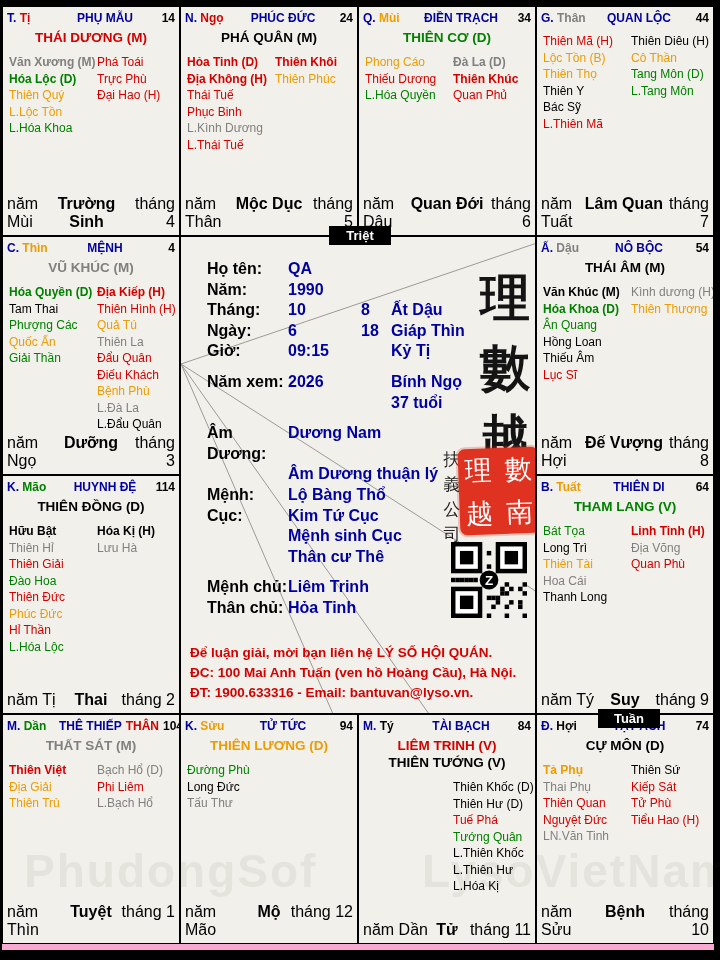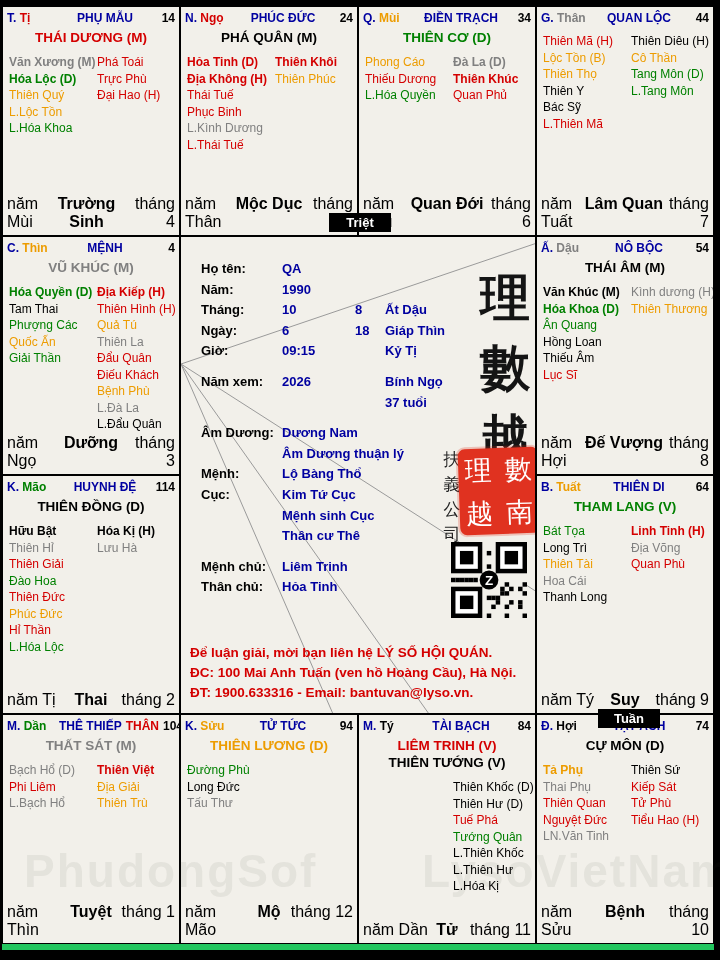--- a/index.html
+++ b/index.html
@@ -1,18 +1,18 @@
 <!DOCTYPE html>
 <html><head>
 <meta charset="utf-8">
 <style>
   html,body{margin:0;padding:0;}
   body{width:720px;height:960px;font-family:"Liberation Sans","DejaVu Sans",sans-serif;}
   .page{position:relative;width:720px;height:960px;background:#000;overflow:hidden;}
-  .board{position:absolute;left:2px;top:6px;width:712px;height:944px;background:#22c55e;
+  .board{position:absolute;left:2px;top:6px;width:712px;height:944px;background:#f9a8d4;
          display:grid;grid-template-columns:repeat(4,1fr);grid-template-rows:230px 239px 239px 230px;}
   .palace{position:relative;border:1px solid #000;background:#f2f0ea;font-size:12px;overflow:hidden;}
   .a1{grid-area:1/1}.a2{grid-area:1/2}.a3{grid-area:1/3}.a4{grid-area:1/4}
   .a5{grid-area:2/1}.a6{grid-area:2/4}.a7{grid-area:3/1}.a8{grid-area:3/4}
   .a9{grid-area:4/1}.a10{grid-area:4/2}.a11{grid-area:4/3}.a12{grid-area:4/4}
   .center{grid-row:2/span 2;grid-column:2/span 2;position:relative;border:1px solid #000;background:#f2f0ea;overflow:hidden;}
   .p-head{display:flex;align-items:baseline;padding:4px 4px 0 4px;font-weight:bold;white-space:nowrap;}
   .p-canchi{min-width:52px;}
   .p-mid{flex:1;display:flex;justify-content:center;gap:4px;}
   .p-name{color:#0000a0;}
@@ -24,30 +24,30 @@
   .p-col div{white-space:nowrap;}
   .p-foot{position:absolute;left:4px;right:4px;bottom:4px;display:grid;grid-template-columns:1fr auto 1fr;font-size:16px;}
   .f-year{text-align:left;color:#000;}
   .f-stage{text-align:center;font-weight:bold;color:#000;padding:0 6px;}
   .f-month{text-align:right;color:#000;}
   .s-red{color:#d40000}.s-orange{color:#ed9c00}.s-green{color:#008000}
   .s-gray{color:#808080}.s-black{color:#000}.s-navy{color:#0000a0}
   .b{font-weight:bold}
   
   .c-info{position:absolute;left:20px;top:22px;right:8px;}
-  .c-row{display:grid;grid-template-columns:81px 73px 30px auto;line-height:20.6px;font-size:13px;font-weight:bold;}
+  .c-row{display:grid;grid-template-columns:81px 73px 30px auto;line-height:20.6px;font-size:16px;font-weight:bold;margin-left:6px;}
   .c-row .lab{color:#000;}
   .c-row .val{color:#0000a0;}
   .c-gap{height:10px;}
   .c-wide{grid-column:2/span 3;}
   .contact{position:absolute;left:9px;top:406px;line-height:20px;font-size:13.5px;font-weight:bold;color:#d40000;white-space:nowrap;}
   .lines-svg{position:absolute;left:0;top:0;pointer-events:none;}
   .badge{position:absolute;background:#000;color:#fff;font-weight:bold;font-size:13px;
          width:62px;height:19px;line-height:19px;text-align:center;z-index:6;}
-  .badge-triet{left:329px;top:213px;}
+  .badge-triet{left:329px;top:226px;}
   .badge-tuan{left:598px;top:709px;}
   .callig-big{position:absolute;left:292px;top:26px;width:64px;text-align:center;
               font-family:"DejaVu Serif",serif;color:#141414;font-size:50px;line-height:70px;font-weight:bold;}
   .callig-small{position:absolute;left:260px;top:210px;width:22px;text-align:center;
               font-family:"DejaVu Serif",serif;color:#222;font-size:17px;line-height:25px;}
   .seal{position:absolute;left:278px;top:211px;width:80px;height:86px;background:#e03220;border-radius:7px;
         transform:rotate(-2deg);display:grid;grid-template-columns:1fr 1fr;align-items:center;justify-items:center;
         font-family:"DejaVu Serif",serif;color:#fff;font-size:27px;line-height:30px;box-shadow:0 0 0 2px rgba(224,50,32,.25);}
   .qr-wrap{position:absolute;left:270px;top:305px;width:76px;height:76px;}
   .wm{position:absolute;color:rgba(60,55,40,.07);font-weight:bold;font-size:46px;letter-spacing:2px;z-index:5;pointer-events:none;white-space:nowrap;}
@@ -479,28 +479,28 @@
             <span class="p-name">THÊ THIẾP</span>
             <span class="p-body">THÂN</span>
           </span>
           <span class="p-num">104</span>
         </div>
         <div class="p-title">
           <div class="s-gray">THẤT SÁT (M)</div>
         </div>
         <div class="p-stars">
           <div class="p-col">
+            <div class="s-red b">Thiên Việt</div>
+            <div class="s-orange">Địa Giải</div>
+            <div class="s-orange">Thiên Trù</div>
+          </div>
+          <div class="p-col">
             <div class="s-gray">Bạch Hổ (D)</div>
             <div class="s-red">Phi Liêm</div>
             <div class="s-gray">L.Bạch Hổ</div>
-          </div>
-          <div class="p-col">
-            <div class="s-red b">Thiên Việt</div>
-            <div class="s-orange">Địa Giải</div>
-            <div class="s-orange">Thiên Trù</div>
           </div>
         </div>
         <div class="p-foot">
           <span class="f-year">năm Thìn</span>
           <span class="f-stage">Tuyệt</span>
           <span class="f-month">tháng 1</span>
         </div>
       </div>
     <div class="palace a10">
         <div class="p-head">

